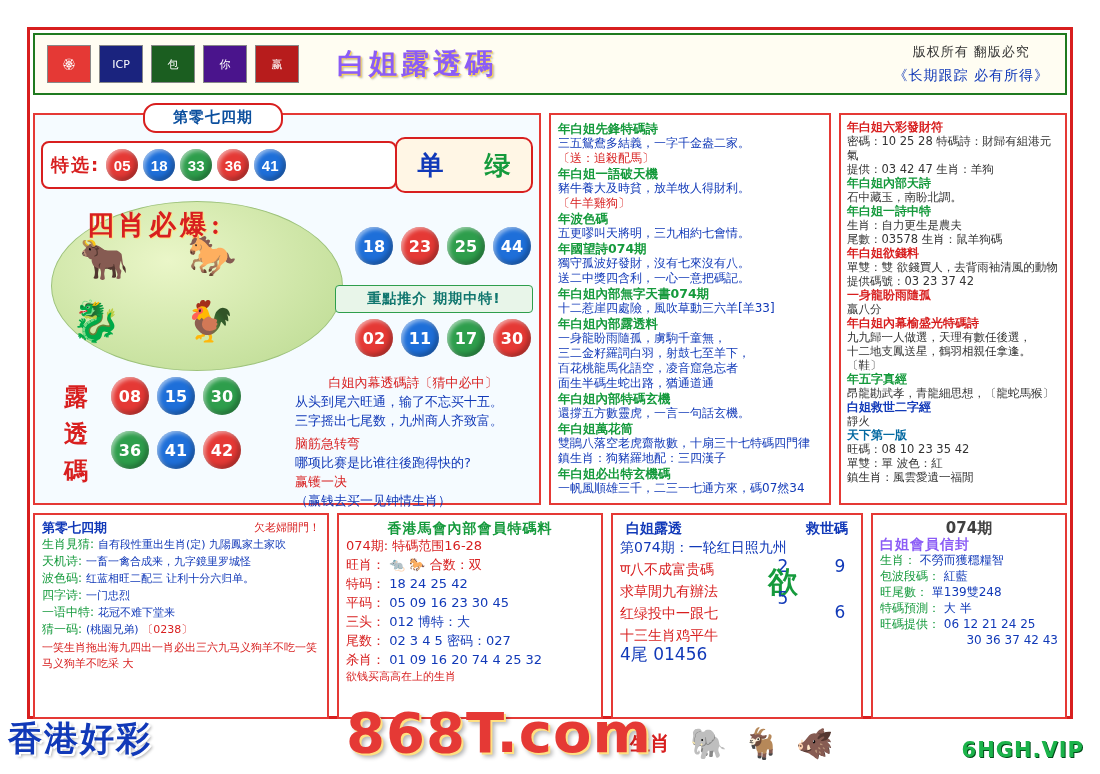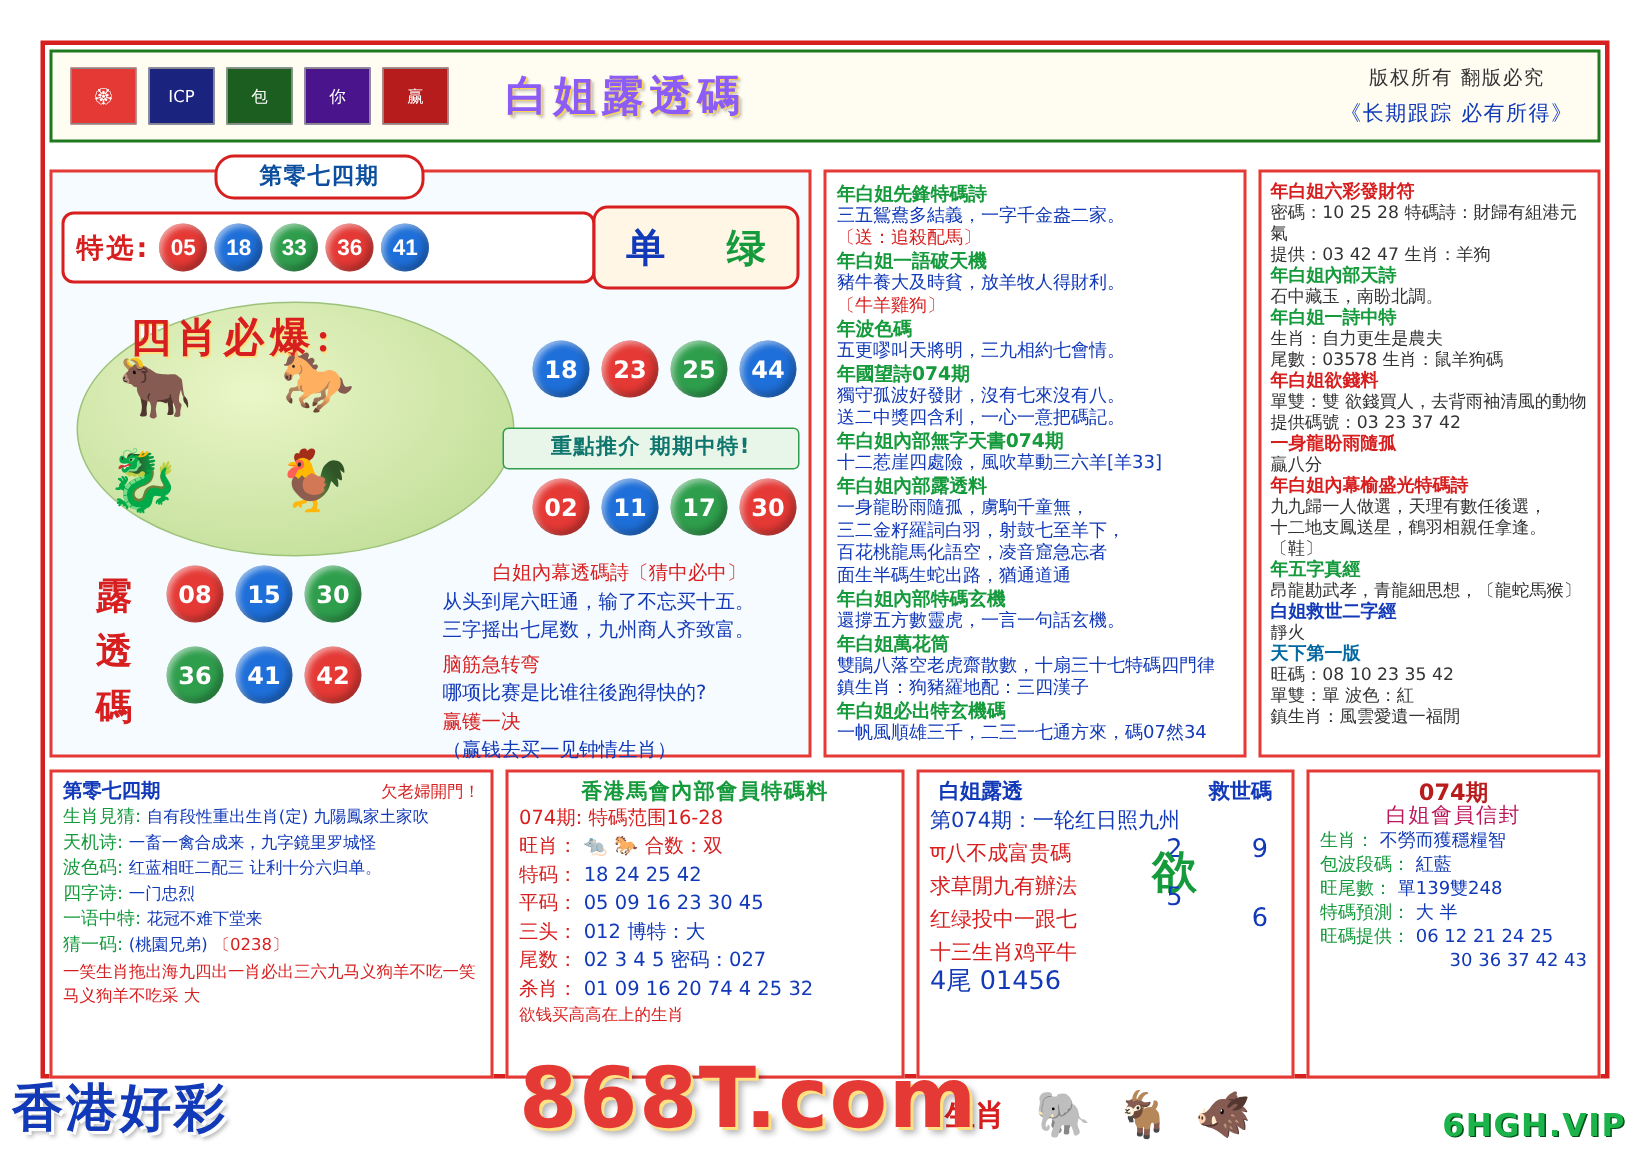--- a/index.html
+++ b/index.html
@@ -155,22 +155,22 @@
   .b2-line{font-size:13px;color:#d81f1f;line-height:19px;}
   .b2-blue{color:#1139b8;}
 
   
   .b3-head{display:flex;justify-content:space-between;font-size:14px;color:#1139b8;font-weight:bold;padding:0 6px;}
   .b3-main{font-size:14px;color:#d81f1f;line-height:22px;}
   .b3-yu{font-size:30px;color:#159a3c;font-weight:bold;}
   .b3-nums{font-size:17px;color:#1139b8;}
 
   
-  .b4-title{color:#b91c1c;font-weight:bold;font-size:15px;text-align:center;}
-  .b4-sub{color:#be185d;font-weight:normal;font-size:14px;text-align:center;letter-spacing:1px;}
+  .b4-title{color:#404040;font-weight:bold;font-size:15px;text-align:center;}
+  .b4-sub{color:#8b5cf6;font-weight:bold;font-size:14px;letter-spacing:1px;}
   .b4-row{font-size:12px;color:#1139b8;line-height:16px;}
 
   
   .wm-left{
     position:absolute;left:8px;top:716px;font-size:34px;font-weight:bold;
     color:#1139b8;letter-spacing:2px;
     text-shadow:2px 2px 0 #fff,3px 3px 3px rgba(0,0,0,.3);
     font-family:"DejaVu Serif","Liberation Serif",serif;
   }
   .wm-center{

